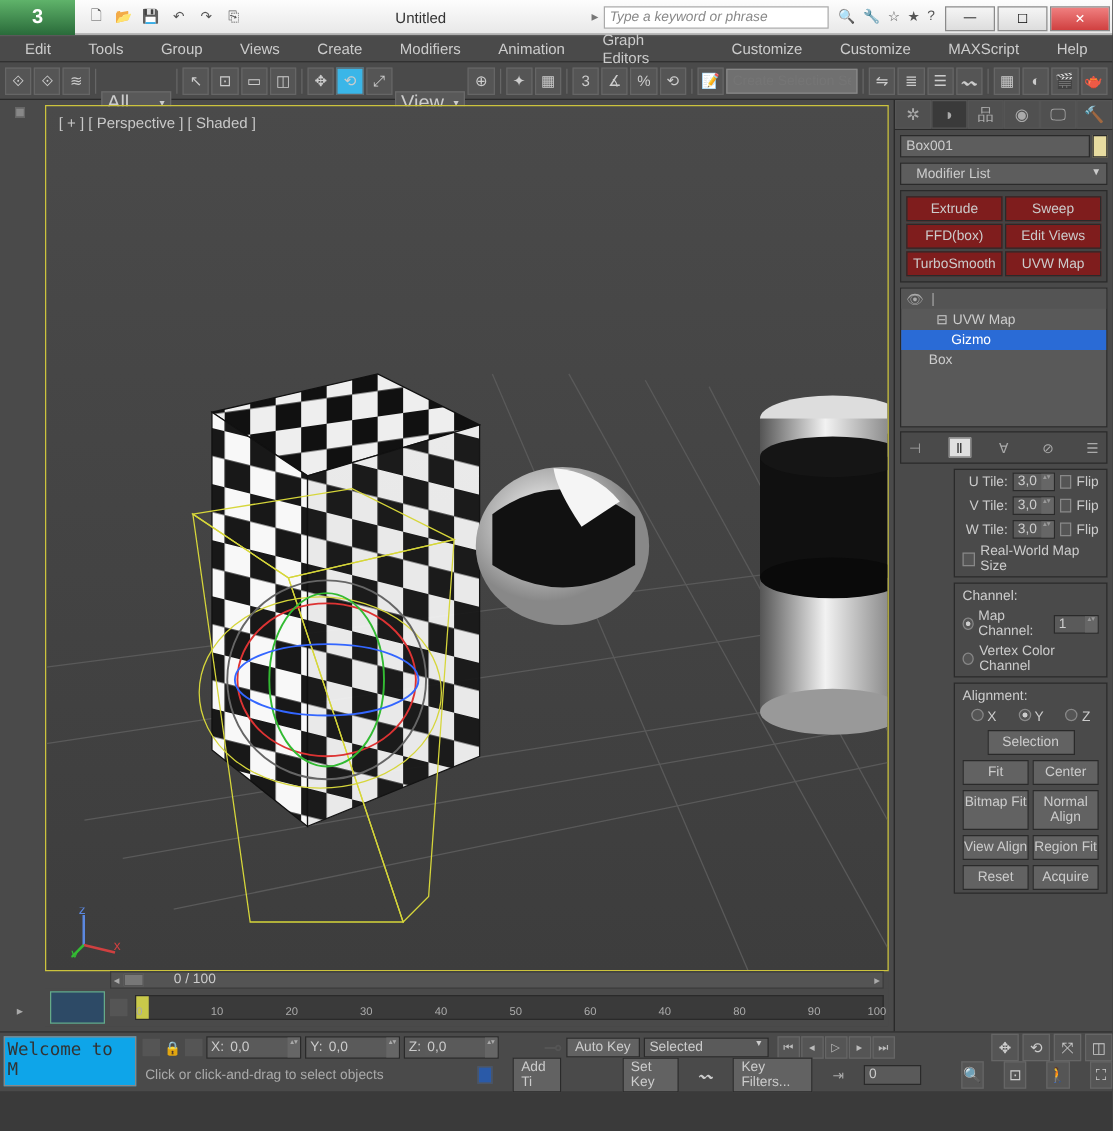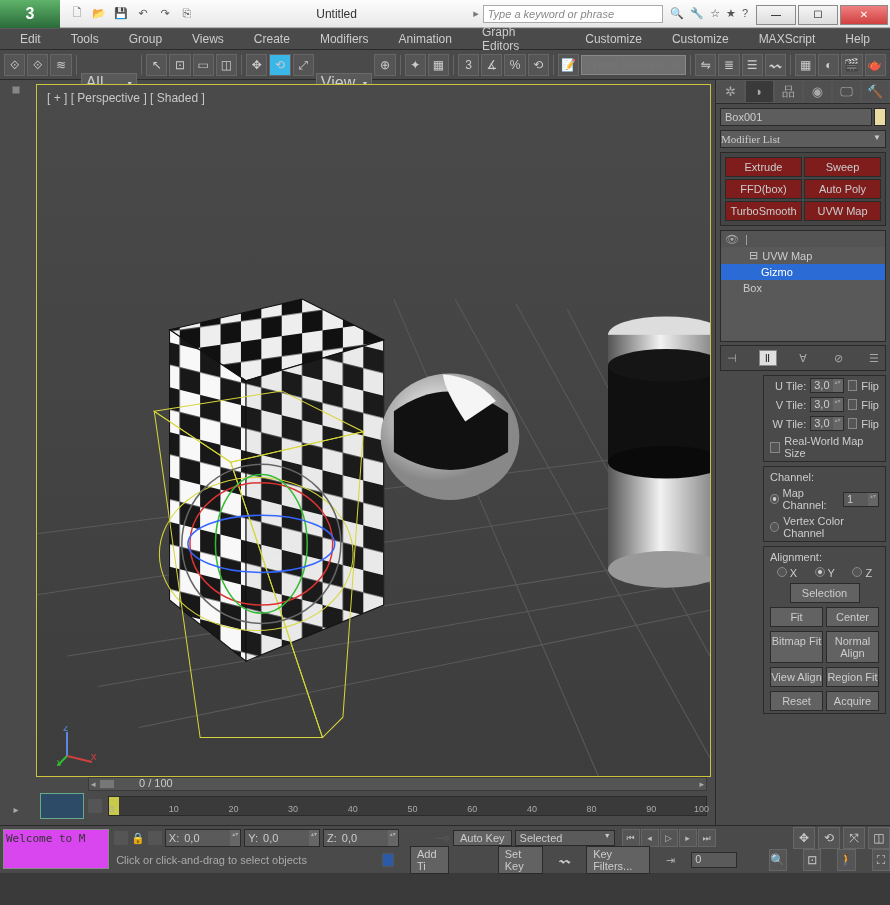--- a/index.html
+++ b/index.html
@@ -48,21 +48,21 @@
 .scroll-h{height:14px; background:#545454; border:1px solid #3a3a3a; display:flex; align-items:center; position:relative; margin:0 4px 0 52px;}
 .scroll-h .thumb{position:absolute; left:10px; width:16px; height:10px; background:#777; border:1px solid #555;}
 .scroll-h .lab{position:absolute; left:50px; color:#ccc; font-size:11px; top:-1px;}
 .timeline{flex:1; display:flex; align-items:center; background:#4a4a4a; padding:0 4px;}
 .tl-thumb{width:44px;height:26px;background:#2d4a66;border:1px solid #6a8;}
 .tl-track{flex:1;height:20px;background:#3a3a3a;border:1px solid #2a2a2a;margin-left:6px;position:relative;color:#aaa;}
 .tl-track .tick{position:absolute;bottom:1px;font-size:9px;}
 
 
 .bottom{height:48px;background:#4a4a4a;display:flex;border-top:1px solid #2a2a2a;}
-.bottom .msgbox{width:108px;height:40px;background:#d946ef;border:1px solid #888;margin:3px;padding:2px;font-family:monospace;font-size:11px;color:#333;}
+.bottom .msgbox{width:108px;height:40px;background:#0ea5e9;border:1px solid #888;margin:3px;padding:2px;font-family:monospace;font-size:14px;color:#333;}
 .bottom .rest{flex:1;display:flex;flex-direction:column;}
 .coords{display:flex;align-items:center;height:24px;gap:3px;padding-left:2px;}
 .coord-field{display:flex;align-items:center;background:#595959;border:1px solid #2a2a2a;height:18px;}
 .coord-field .lab{color:#ccc;padding:0 3px;font-size:11px;}
 .coord-field .val{background:#5a5a5a;color:#ccc;width:48px;padding:0 2px;font-size:11px;}
 .coord-field .spin{width:10px;height:16px;background:#666;font-size:6px;color:#aaa;text-align:center;line-height:8px;}
 .status-row{display:flex;align-items:center;height:20px;gap:16px;color:#aaa;padding-left:4px;}
 .bottom .btn{padding:1px 6px;background:#626262;border:1px solid #2a2a2a;color:#ccc;font-size:11px;}
 .bottom .drop{background:#5a5a5a;border:1px solid #2a2a2a;color:#ccc;padding:1px 14px 1px 4px;font-size:11px;position:relative;height:16px;width:100px;}
 .bottom .drop::after{content:"▼";font-size:7px;position:absolute;right:3px;}
@@ -72,21 +72,21 @@
 
 
 .rpanel { width: 175px; background: #4a4a4a; border-left: 1px solid #2a2a2a; display:flex;flex-direction:column;}
 .rp-tabs { display:flex; height:24px; background:#3a3a3a; border-bottom:1px solid #2a2a2a;}
 .rp-tabs span{flex:1;display:flex;align-items:center;justify-content:center;color:#aaa;border:1px solid #555;background:#505050;font-size:13px;}
 .rp-tabs span.active{background:#3a3a3a;}
 .rp-body{flex:1;padding:4px;display:flex;flex-direction:column;gap:4px;overflow:hidden;}
 .rp-name{display:flex;gap:2px;}
 .rp-name input{flex:1;background:#5d5d5d;border:1px solid #2a2a2a;color:#ccc;padding:2px 4px;font-size:11px;height:18px;}
 .rp-name .swatch{width:18px;height:18px;background:#e8dca0;border:1px solid #2a2a2a;}
-.rp-drop{background:#5d5d5d;border:1px solid #2a2a2a;color:#ccc;padding:2px 0;position:relative;height:18px;font-size:11px;font-family:Liberation Serif, serif;}
+.rp-drop{background:#5d5d5d;border:1px solid #2a2a2a;color:#ccc;padding:2px 12px;position:relative;height:18px;font-size:11px;}
 .rp-drop::after{content:"▼";position:absolute;right:4px;font-size:8px;}
 .mod-grid{display:grid;grid-template-columns:1fr 1fr;gap:2px;padding:4px;background:#444;border:1px solid #2a2a2a;}
 .mod-grid .mbtn{background:#7f1d1d;border:1px solid #2a2a2a;color:#ccc;text-align:center;padding:3px 0;font-size:11px;}
 .stack{background:#595959;border:1px solid #2a2a2a;height:112px;}
 .stack-hdr{height:16px;background:#545454;display:flex;align-items:center;padding:0 4px;color:#aaa;font-size:9px;gap:6px;}
 .stack-item{padding:2px 4px 2px 22px;color:#ccc;font-size:11px;display:flex;align-items:center;gap:4px;}
 .stack-item.sel{background:#2a6bd6;color:#fff;padding-left:40px;}
 .stack-item.top{padding-left:28px;}
 .stack-tools{display:flex;justify-content:space-between;padding:4px 2px;border:1px solid #2a2a2a;background:#4a4a4a;margin-top:-1px;}
 .stack-tools span{width:18px;height:16px;color:#aaa;display:inline-flex;align-items:center;justify-content:center;font-size:11px;}
@@ -321,21 +321,21 @@
     <div class="rp-body">
       <div class="rp-name">
         <input value="Box001" style="">
         <div class="swatch"></div>
       </div>
       <div class="rp-drop">Modifier List</div>
       <div class="mod-grid">
         <div class="mbtn">Extrude</div>
         <div class="mbtn">Sweep</div>
         <div class="mbtn">FFD(box)</div>
-        <div class="mbtn">Auto Poly</div>
+        <div class="mbtn">Edit Views</div>
         <div class="mbtn">TurboSmooth</div>
         <div class="mbtn">UVW Map</div>
       </div>
       <div class="stack">
         <div class="stack-hdr">
             <span>👁</span>
             <span>|</span>
           </div>
         <div class="stack-item top">⊟ <span>UVW Map</span></div>
         <div class="stack-item sel">

